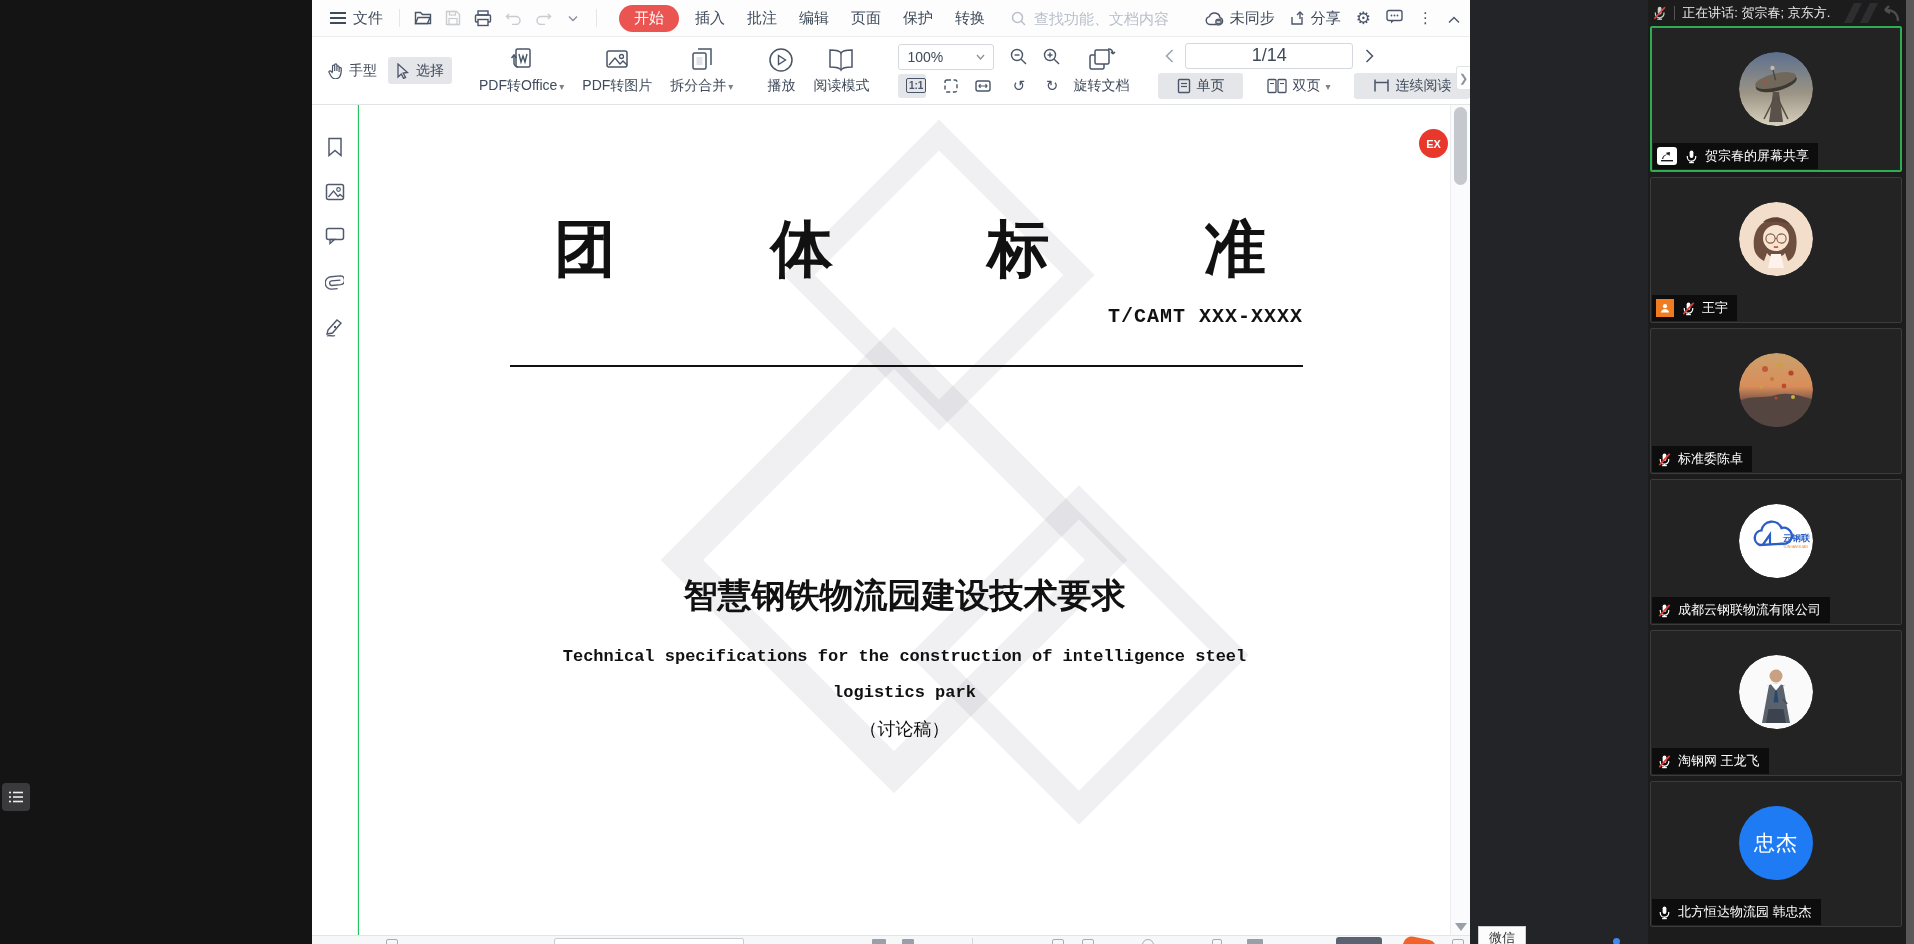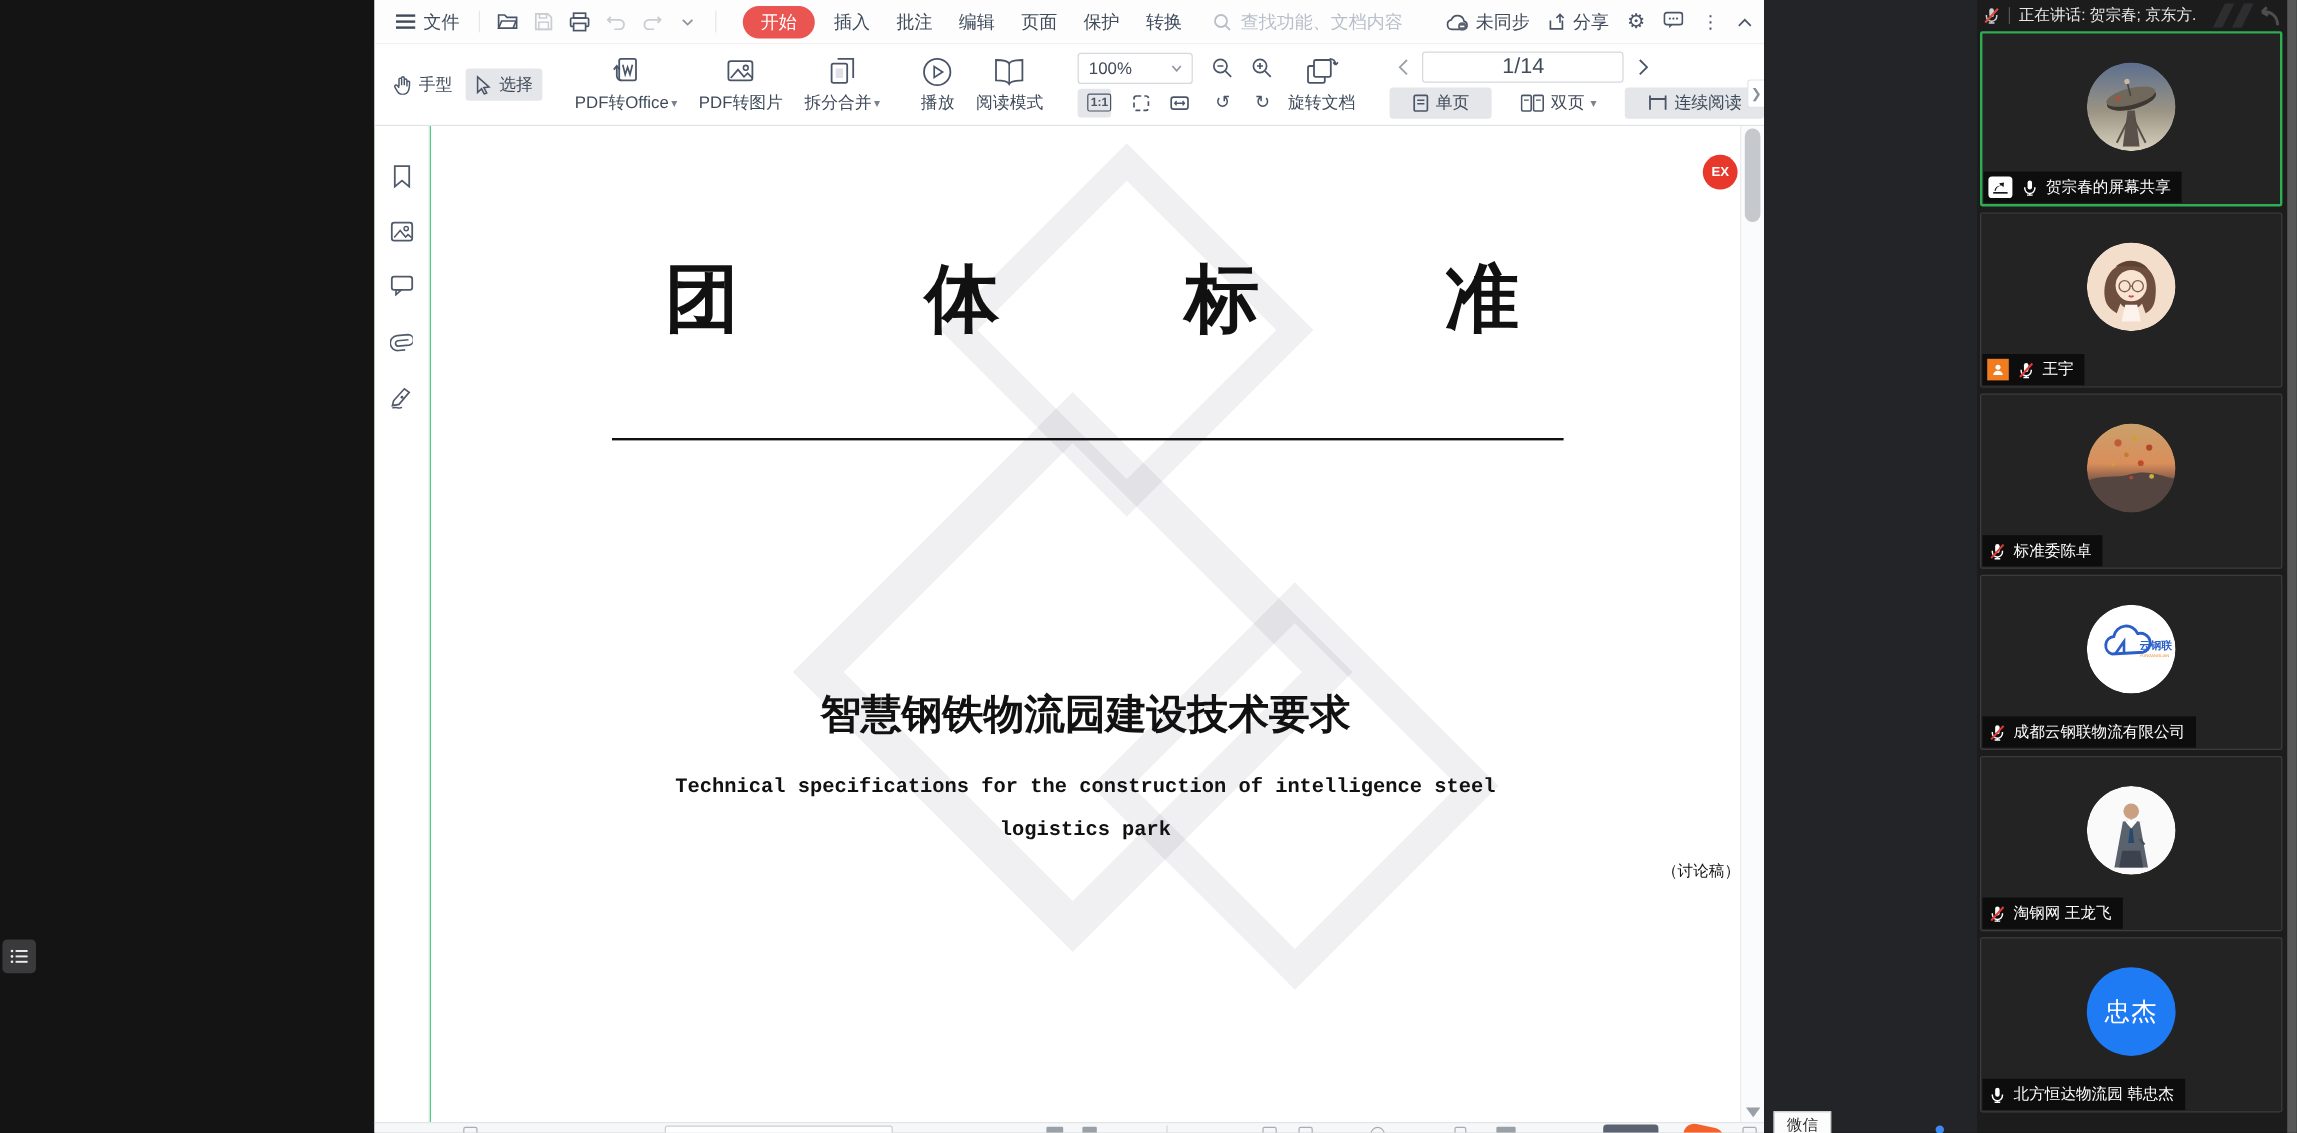--- a/index.html
+++ b/index.html
@@ -87,21 +87,21 @@
   #doc-header{position:absolute;left:195px;top:102px;width:712px;display:flex;justify-content:space-between;
     font-size:62px;font-weight:bold;font-family:"DejaVu Sans","Liberation Sans",sans-serif;}
   #std-no{position:absolute;left:151px;top:200px;width:793px;text-align:right;
     font-family:"Liberation Mono","DejaVu Sans Mono",monospace;font-weight:bold;font-size:20px;letter-spacing:1px;}
   #doc-hr{position:absolute;left:151px;top:260px;width:793px;height:2px;background:#111;}
   #doc-title{position:absolute;left:0;top:468px;width:100%;text-align:center;font-size:34px;font-weight:bold;}
   .doc-en{position:absolute;left:0;width:100%;text-align:center;
     font-family:"Liberation Mono","DejaVu Sans Mono",monospace;font-size:17px;font-weight:bold;}
   #doc-en1{top:542px;}
   #doc-en2{top:578px;}
-  #doc-draft{position:absolute;left:0;top:612px;width:100%;text-align:right;font-size:13px;}
+  #doc-draft{position:absolute;left:0;top:612px;width:100%;text-align:center;font-size:18px;}
   #doc-date{position:absolute;left:0;top:652px;width:100%;text-align:center;font-size:20px;font-weight:bold;}
   #page-badge{position:absolute;right:2px;top:24px;width:29px;height:29px;border-radius:50%;
     background:#e8382c;color:#fff;font-size:11px;font-weight:bold;display:flex;align-items:center;
     justify-content:center;letter-spacing:0;}
 
   
   #statusbar{position:absolute;left:0;bottom:0;width:100%;height:9px;background:#f6f7f8;
     border-top:1px solid #e4e5e7;overflow:hidden;}
   .sb-shape{position:absolute;}
   .sb-outline{width:12px;height:12px;border:1px solid #a8adb5;border-radius:2px;top:3px;}
@@ -498,20 +498,21 @@
       <div class="wm wm1"></div>
       <div class="wm wm2"></div>
       <div id="doc">
         <div id="page-badge">EX</div>
         <div id="doc-header">
           <span>团</span>
           <span>体</span>
           <span>标</span>
           <span>准</span>
         </div>
+        <div id="std-no">T/CAMT XXX-XXXX</div>
         <div id="doc-hr"></div>
         <div id="doc-title">智慧钢铁物流园建设技术要求</div>
         <div id="doc-en1" class="doc-en">Technical specifications for the construction of intelligence steel</div>
         <div id="doc-en2" class="doc-en">logistics park</div>
         <div id="doc-draft">（讨论稿）</div>
       </div>
     </div>
 
     <div id="vscroll">
       <div id="vthumb"></div>

